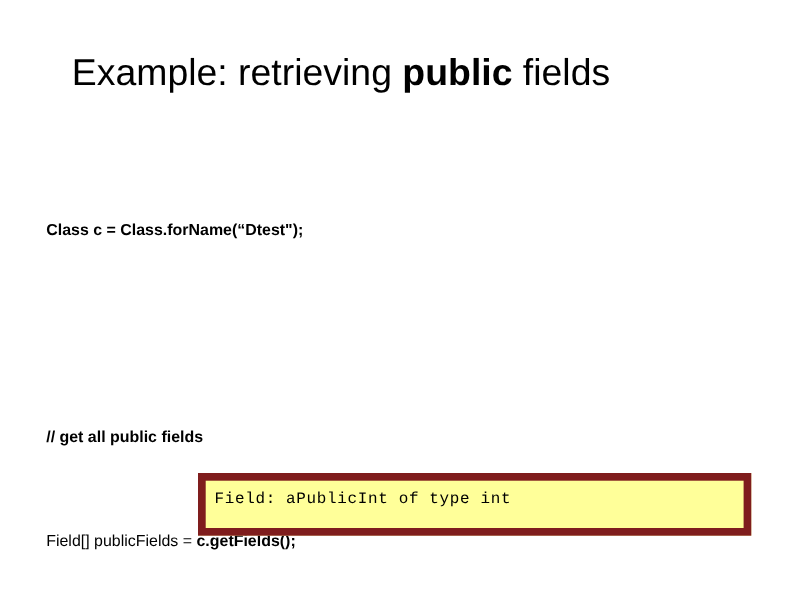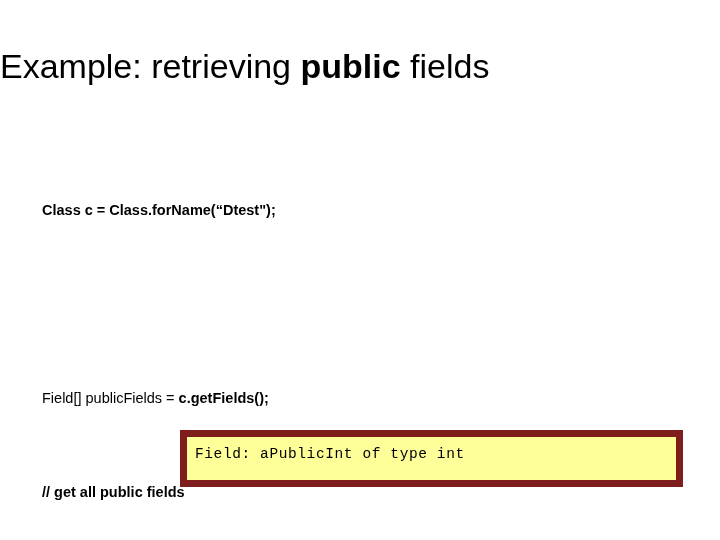--- a/index.html
+++ b/index.html
@@ -16,20 +16,21 @@
     color: #000000;
     -webkit-font-smoothing: none;
   }
 
   
   .slide-title {
     position: absolute;
     left: 0;
     top: 45px;
     width: 620px;
+    text-align: center;
     font-size: 34px;
     line-height: 42px;
     font-weight: normal;
     letter-spacing: 0px;
     white-space: nowrap;
   }
   .slide-title .em {
     font-weight: bold;
   }
 
@@ -81,23 +82,23 @@
 <div class="slide-title">
   <span>Example: retrieving </span><span class="em">public</span><span> fields</span>
 </div>
 
 <div class="code-block">
 
   <div class="code-line bold">Class c = Class.forName(“Dtest");</div>
 
   <div class="code-line spacer"></div>
 
+  <div class="code-line bold">// get all public fields</div>
+
   <div class="code-line"><span class="n">Field[] publicFields = </span><span class="b">c.getFields();</span></div>
-
-  <div class="code-line bold">// get all public fields</div>
 
   
 
   
 
   
 
   
 
   

